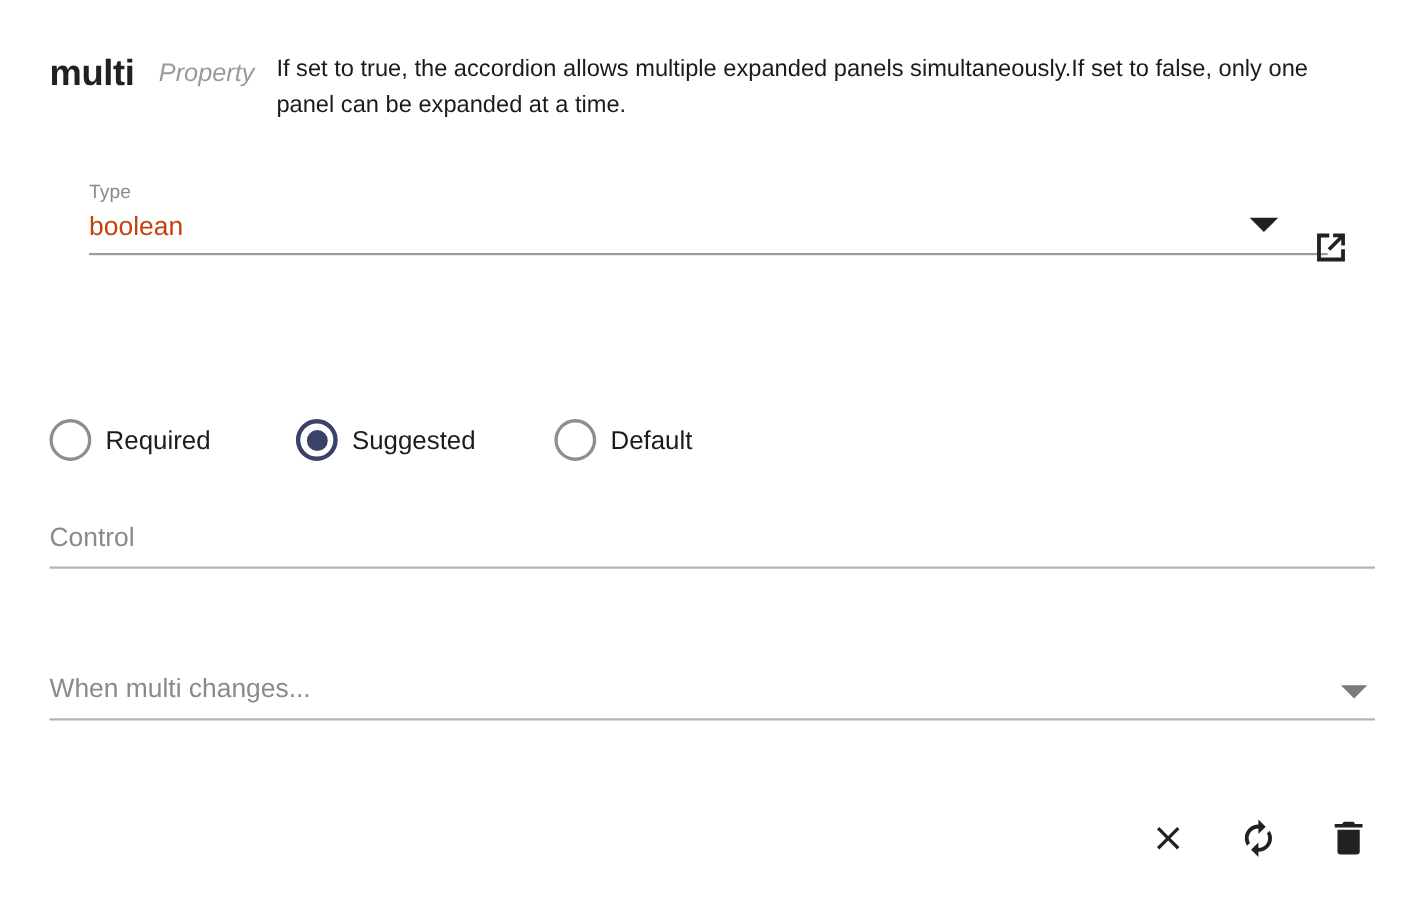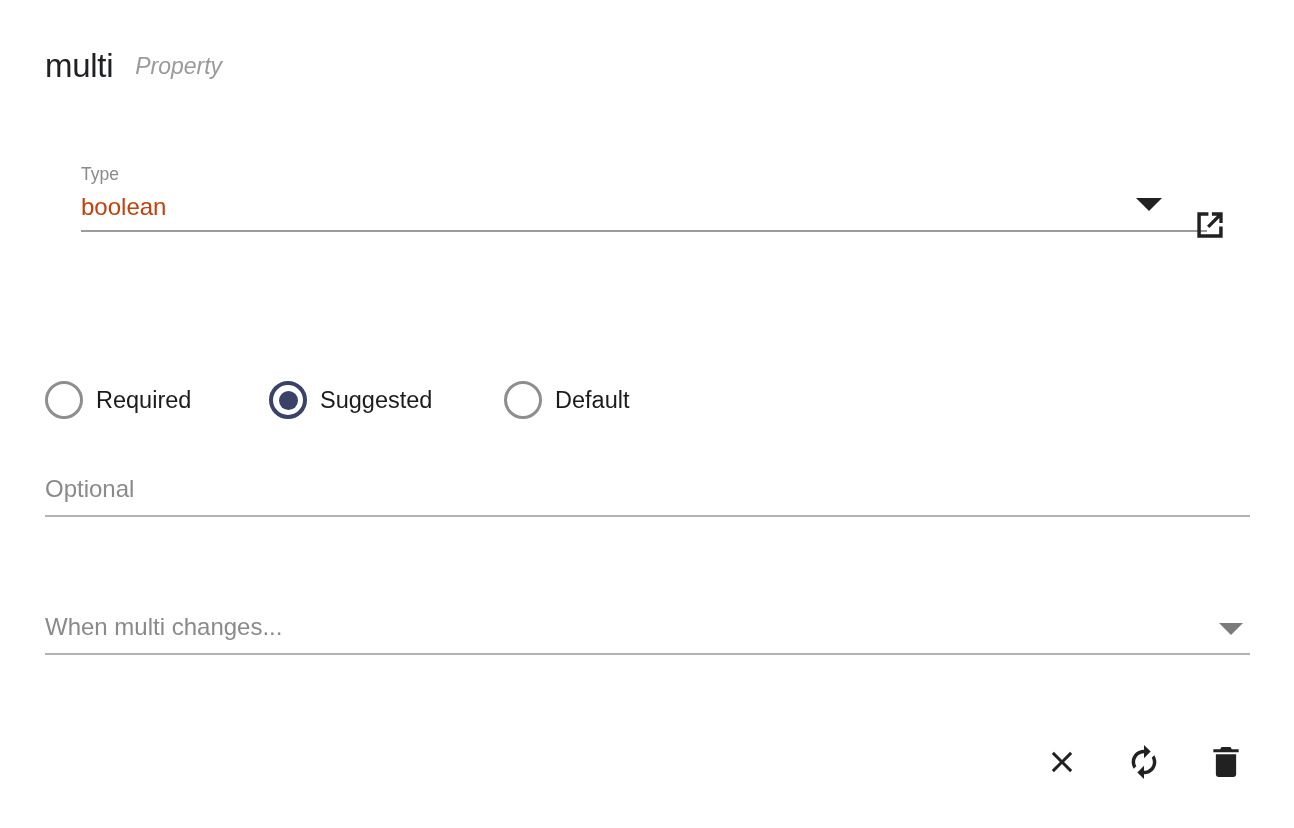--- a/index.html
+++ b/index.html
@@ -29,21 +29,21 @@
   .header {
     position: absolute;
     left: 45px;
     top: 44px;
     right: 45px;
     display: flex;
     align-items: flex-start;
   }
   .header-name {
     font-size: 33px;
-    font-weight: normal;
+    font-weight: bold;
     line-height: 44px;
     color: #202124;
     letter-spacing: -0.3px;
     white-space: nowrap;
   }
   .header-kind {
     font-size: 23px;
     font-weight: 400;
     line-height: 44px;
     color: #9a9a9a;
@@ -258,20 +258,21 @@
   }
 </style>
 </head>
 <body>
 
 <div class="panel">
 
   <div class="header">
     <div class="header-name">multi</div>
     <div class="header-kind">Property</div>
+    <div class="header-desc">If set to true, the accordion allows multiple expanded panels simultaneously.If set to false, only one panel can be expanded at a time.</div>
   </div>
 
   <div class="field-type">
     <div class="field-label">Type</div>
     <div class="field-value">boolean</div>
     <div class="underline"></div>
   </div>
   <div class="caret-dark"></div>
 
   <div class="ext-link-btn">
@@ -291,21 +292,21 @@
       <span class="rd-circle selected"></span>
       <span class="rd-label">Suggested</span>
     </div>
     <div class="rd-item">
       <span class="rd-circle"></span>
       <span class="rd-label">Default</span>
     </div>
   </div>
 
   <div class="field-default">
-    <div class="placeholder-text">Optional</div>
+    <div class="placeholder-text">Control</div>
     <div class="underline thin"></div>
   </div>
 
   <div class="field-when">
     <div class="placeholder-text">When multi changes...</div>
     <div class="underline thin"></div>
   </div>
   <div class="caret-gray"></div>
 
   <div class="actions">

